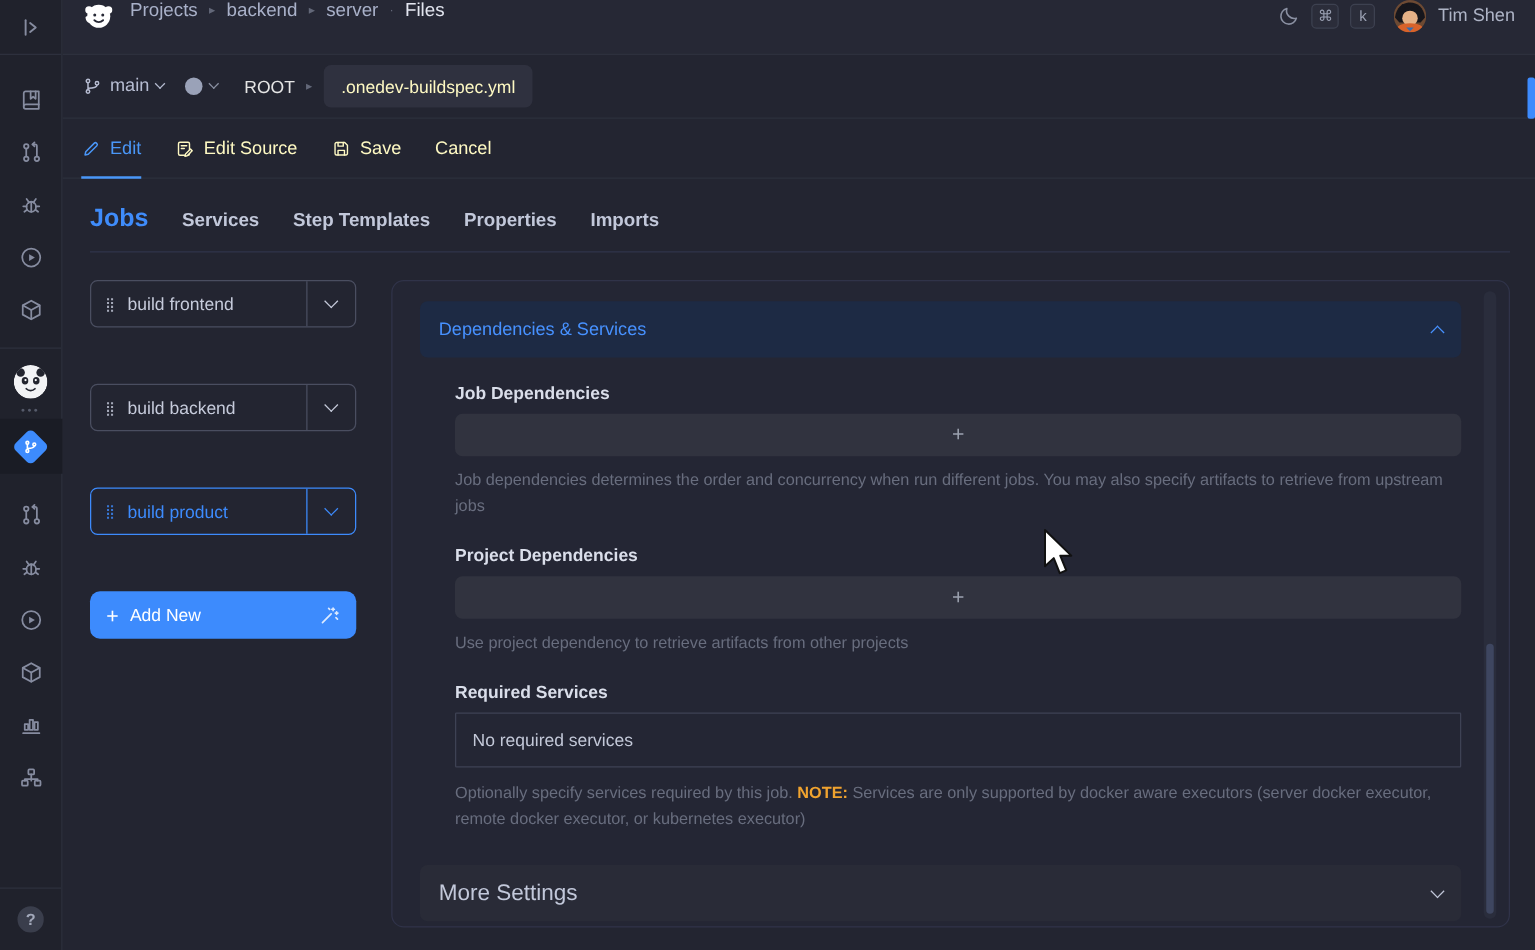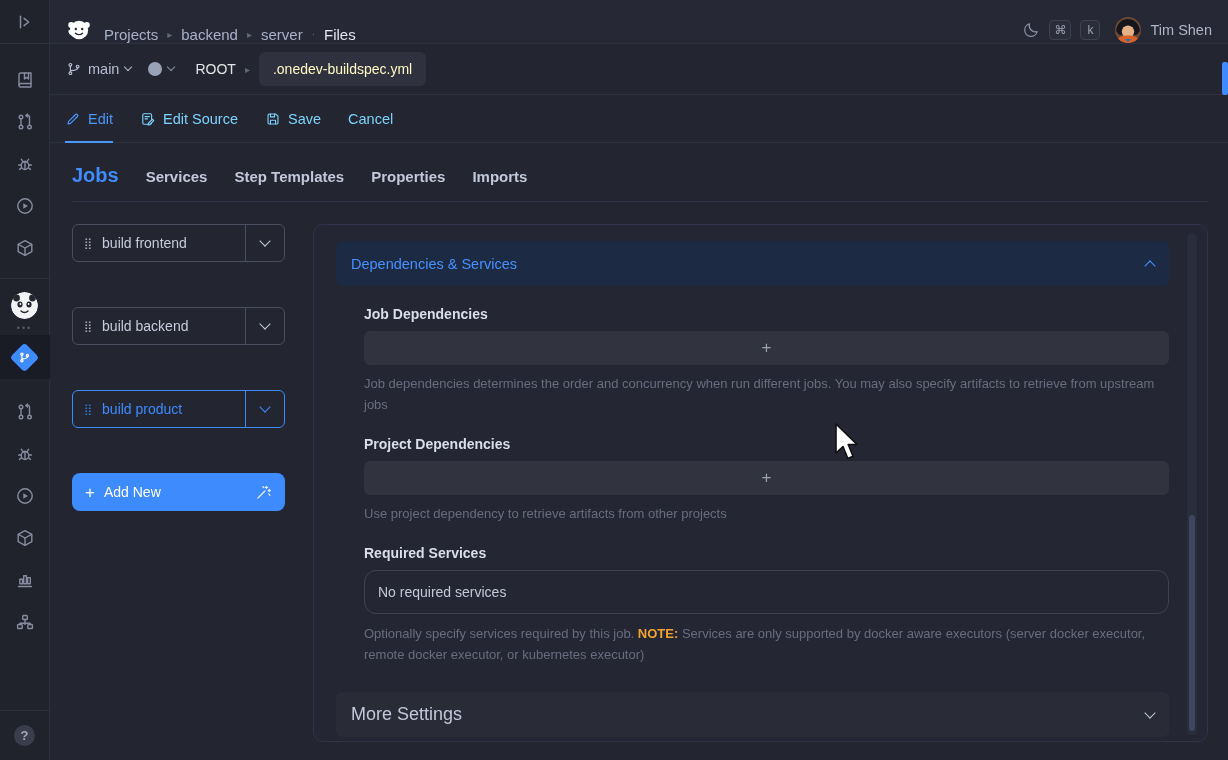--- a/index.html
+++ b/index.html
@@ -27,21 +27,21 @@
              display:flex; align-items:center; justify-content:center; }
   .diamond svg { transform:rotate(-45deg); }
   .rail-group2 { display:flex; flex-direction:column; align-items:center; gap:20px; margin-top:20px; }
   .rail-bottom { margin-top:auto; width:100%; height:50px; border-top:1px solid #2d303d;
                  display:flex; align-items:center; justify-content:center; }
   .help-circle { width:21px; height:21px; border-radius:50%; background:#3a3e4c; color:#a2a8ba;
                  font-size:13px; font-weight:bold; display:flex; align-items:center; justify-content:center; cursor:pointer; }
 
   
   .topbar { position:absolute; left:50px; right:0; top:0; height:44px; background:#262835;
-            border-bottom:1px solid #2d303d; display:flex; align-items:flex-end; padding:0 16px; z-index:2; }
+            border-bottom:1px solid #2d303d; display:flex; align-items:flex-start; padding:0 16px; z-index:2; }
   .logo { width:26px; height:26px; margin-right:12px; }
   .crumbs { display:flex; align-items:center; gap:9px; font-size:15px; }
   .crumb-link { color:#a9b1c9; cursor:pointer; }
   .crumb-sep { color:#636879; font-size:10px; }
   .crumb-cur { color:#e2e5ef; }
   .top-right { margin-left:auto; display:flex; align-items:center; gap:9px; }
   .moon { color:#8a90a2; cursor:pointer; }
   .key { border:1px solid #3d4150; background:#2b2d3a; border-radius:4px; min-width:20px; height:20px;
          display:flex; align-items:center; justify-content:center; padding:0 4px;
          color:#9aa0b2; font-size:12px; cursor:pointer; }
@@ -55,21 +55,21 @@
   .state-btn { display:flex; align-items:center; gap:6px; margin-left:10px; cursor:pointer; }
   .state-dot { width:14px; height:14px; border-radius:50%; background:#9aa2b8; }
   .root-link { color:#e5e5e5; font-size:14px; margin-left:14px; cursor:pointer; }
   .root-arrow { color:#636879; font-size:10px; margin:0 2px; }
   .file-pill { background:#2f313f; border-radius:6px; padding:9px 14px; color:#fef9c3; font-size:14px; cursor:text; }
   .edge-indicator { position:absolute; right:0; top:62px; width:6px; height:33px; background:#3d8bfd; border-radius:2px; }
 
   
   .actionbar { position:absolute; left:50px; right:0; top:95px; height:48px; border-bottom:1px solid #2d303d;
                display:flex; align-items:center; padding:0 15px; gap:27px; }
-  .action { display:flex; align-items:center; gap:7px; color:#7dd3fc; font-size:14.5px; height:100%; position:relative; cursor:pointer; }
+  .action { display:flex; align-items:center; gap:7px; color:#fef9c3; font-size:14.5px; height:100%; position:relative; cursor:pointer; }
   .action.active { color:#4a97f8; }
   .action.active::after { content:""; position:absolute; left:0; right:0; bottom:-1px; height:2px; background:#4a97f8; }
 
   
   .content { position:absolute; left:50px; right:0; top:143px; bottom:0; }
   .tabsbar { margin:0 20px 0 22px; padding:21px 0 14px; border-bottom:1px solid #31344b;
              display:flex; align-items:baseline; gap:27px; }
   .tab { font-size:15px; font-weight:bold; color:#c2c8da; cursor:pointer; }
   .tab.jobs { font-size:20px; color:#3f8cfa; }
 
@@ -96,21 +96,21 @@
           position:relative; padding:16px 38px 12px 22px; }
   .dep-header { height:45px; background:#1d2a44; border-radius:6px; display:flex; align-items:center;
                 padding:0 15px; color:#4791ff; font-size:14.5px; cursor:pointer; margin-bottom:20px; }
   .dep-header .chev-up { margin-left:auto; }
   .sections { margin-left:28px; }
   .flabel { font-size:14px; font-weight:600; color:#dadeea; margin:0 0 9px; }
   .plus-bar { height:34px; background:#31333f; border-radius:6px; display:flex; align-items:center;
               justify-content:center; color:#9aa0ae; font-size:17px; cursor:pointer; margin-bottom:8px; }
   .help { font-size:13px; color:#686d7e; line-height:1.62; margin:0 0 21px; }
   .note { color:#f0a32f; font-weight:bold; }
-  .req-box { height:44px; border:1px solid #3e4254; border-radius:12px; display:flex; align-items:center;
+  .req-box { height:44px; border:1px solid #3e4254; border-radius:1px; display:flex; align-items:center;
              padding:0 13px; color:#c3c8d8; font-size:14px; margin-bottom:9px; cursor:pointer; }
   .more { height:45px; background:#292b37; border-radius:6px; display:flex; align-items:center;
           padding:0 15px; color:#c2c8da; font-size:18px; cursor:pointer; margin-top:27px; }
   .more .chev-down { margin-left:auto; }
 
   .scrolltrack { position:absolute; top:8px; bottom:6px; right:10px; width:10px; background:#2a2d3c; border-radius:5px; }
   .scrollthumb { position:absolute; bottom:4px; left:2px; width:6px; height:216px; background:#3e4660; border-radius:3px; }
 
   .cursor { position:absolute; left:833px; top:423px; z-index:9; pointer-events:none; }
 </style>

